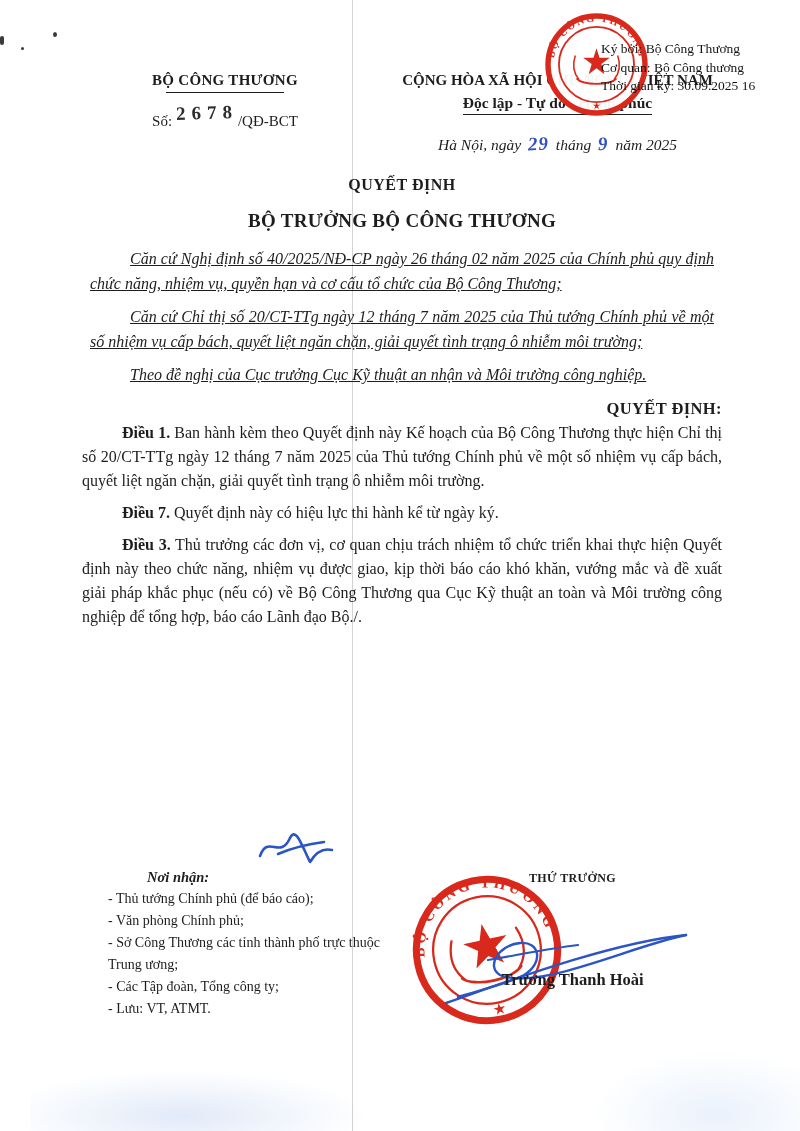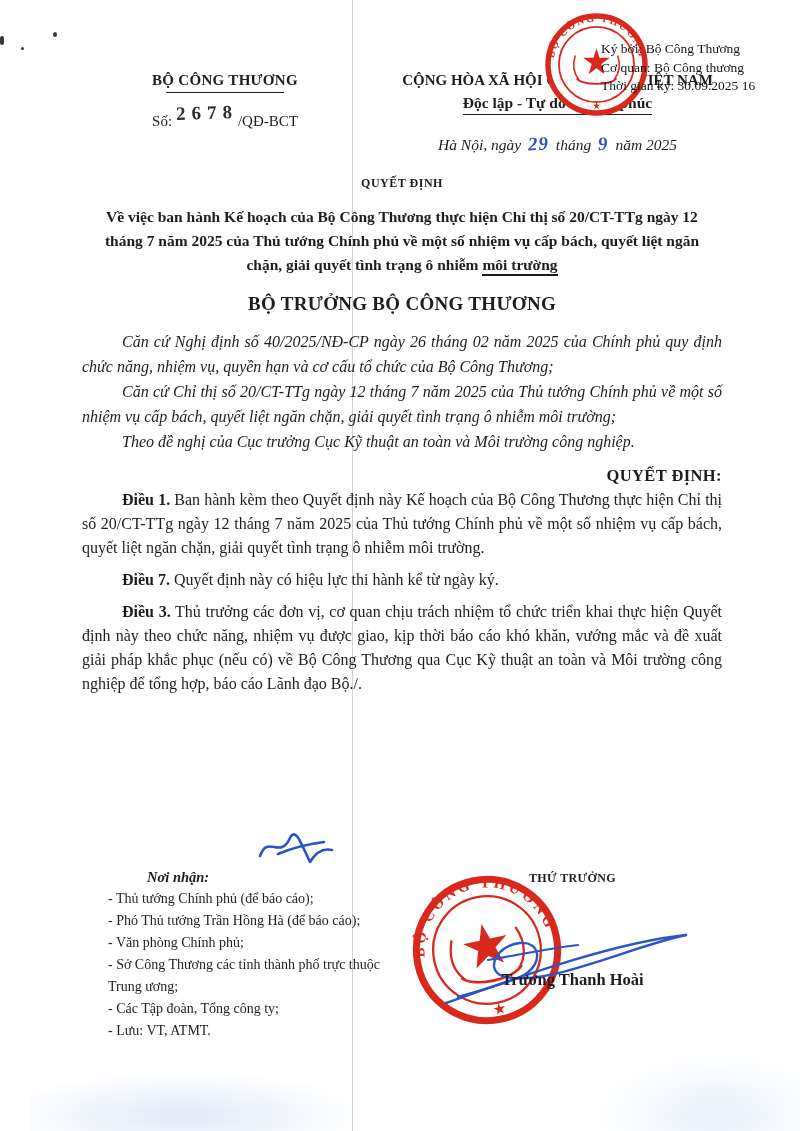--- a/index.html
+++ b/index.html
@@ -37,26 +37,26 @@
 
   
   .stamp{position:absolute;z-index:5;}
   .stamp-small{left:545px;top:13px;width:103px;height:103px;}
   .stamp-big{left:412px;top:875px;width:150px;height:150px;transform:rotate(-12deg);}
   .sig-strokes{position:absolute;left:428px;top:905px;width:275px;height:115px;z-index:7;}
   .initial-squiggle{position:absolute;left:252px;top:822px;width:90px;height:50px;z-index:7;}
 
   
   .body-block{position:absolute;left:82px;top:176px;width:640px;}
-  .doc-title{text-align:center;font-weight:bold;font-size:12px;letter-spacing:.5px;}
+  .doc-title{text-align:center;font-weight:bold;font-size:16px;letter-spacing:.5px;}
   .subject{margin:14px auto 0;width:612px;text-align:center;font-weight:bold;font-size:15.5px;line-height:24px;}
   .subject .u{border-bottom:2px solid #1d1d1d;padding-bottom:1px;}
   .authority{margin-top:16px;text-align:center;font-weight:bold;font-size:19px;letter-spacing:.3px;}
   .preamble{margin-top:14px;}
-  .preamble p{margin:0;font-style:italic;font-size:16px;line-height:25px;text-align:justify;text-indent:40px;}
+  .preamble p{margin:8px;font-style:italic;font-size:16px;line-height:25px;text-align:justify;text-indent:40px;text-decoration:underline;}
   .decision-heading{margin-top:12px;text-align:right;font-weight:bold;font-size:16.5px;letter-spacing:.4px;}
   .article{margin:8px 0 0;font-size:16px;line-height:24px;text-align:justify;text-indent:40px;}
   .article:first-of-type{margin-top:2px;}
   .article b{font-weight:bold;}
 
   
   .recipients{position:absolute;left:108px;top:866px;width:308px;font-size:14px;line-height:22px;}
   .recipients-heading{font-weight:bold;font-style:italic;font-size:14.5px;margin-left:39px;}
   .recipient-item{margin:0;}
   .sig-block{position:absolute;left:430px;top:860px;width:285px;text-align:center;z-index:6;}
@@ -117,30 +117,26 @@
   </svg>
 
   <div class="digi-sig">
     <div>Ký bởi: Bộ Công Thương</div>
     <div>Cơ quan: Bộ Công thương</div>
     <div>Thời gian ký: 30.09.2025 16</div>
   </div>
 
   <div class="body-block">
     <div class="doc-title">QUYẾT ĐỊNH</div>
-    <div class="subject">
-      <span>Về việc ban hành Kế hoạch của Bộ Công Thương thực hiện Chỉ thị số 20/CT-TTg ngày 12 tháng 7 năm 2025 của Thủ tướng Chính phủ về một số nhiệm vụ cấp bách, quyết liệt ngăn chặn, giải quyết tình trạng ô nhiễm</span>
-      <span class="u">môi trường</span>
-    </div>
     <div class="authority">BỘ TRƯỞNG BỘ CÔNG THƯƠNG</div>
 
     <div class="preamble">
       <p>Căn cứ Nghị định số 40/2025/NĐ-CP ngày 26 tháng 02 năm 2025 của Chính phủ quy định chức năng, nhiệm vụ, quyền hạn và cơ cấu tổ chức của Bộ Công Thương;</p>
       <p>Căn cứ Chỉ thị số 20/CT-TTg ngày 12 tháng 7 năm 2025 của Thủ tướng Chính phủ về một số nhiệm vụ cấp bách, quyết liệt ngăn chặn, giải quyết tình trạng ô nhiễm môi trường;</p>
-      <p>Theo đề nghị của Cục trưởng Cục Kỹ thuật an toàn và Môi trường công nghiệp.</p>
+      <p>Theo đề nghị của Cục trưởng Cục Kỹ thuật an nhận và Môi trường công nghiệp.</p>
     </div>
 
     <div class="decision-heading">QUYẾT ĐỊNH:</div>
 
     <p class="article">
       <b>Điều 1.</b>
       <span>Ban hành kèm theo Quyết định này Kế hoạch của Bộ Công Thương thực hiện Chỉ thị số 20/CT-TTg ngày 12 tháng 7 năm 2025 của Thủ tướng Chính phủ về một số nhiệm vụ cấp bách, quyết liệt ngăn chặn, giải quyết tình trạng ô nhiễm môi trường.</span>
     </p>
     <p class="article">
       <b>Điều 7.</b>
@@ -152,21 +148,20 @@
     </p>
   </div>
 
   <svg class="initial-squiggle" viewBox="0 0 90 50">
     <path d="M8,34 C16,12 28,38 38,16 C44,4 50,24 58,40 M26,32 C40,26 56,22 72,20 M58,40 C64,30 72,26 80,28" fill="none" stroke="#2b55c4" stroke-width="2.6" stroke-linecap="round"></path>
   </svg>
 
   <div class="recipients">
     <div class="recipients-heading">Nơi nhận:</div>
     <p class="recipient-item">- Thủ tướng Chính phủ (để báo cáo);</p>
-    <p class="recipient-item">- Phó Thủ tướng Trần Hồng Hà (để báo cáo);</p>
     <p class="recipient-item">- Văn phòng Chính phủ;</p>
     <p class="recipient-item">- Sở Công Thương các tỉnh thành phố trực thuộc Trung ương;</p>
     <p class="recipient-item">- Các Tập đoàn, Tổng công ty;</p>
     <p class="recipient-item">- Lưu: VT, ATMT.</p>
   </div>
 
   <div class="sig-block">
     <div class="sig-title2">THỨ TRƯỞNG</div>
   </div>
 

